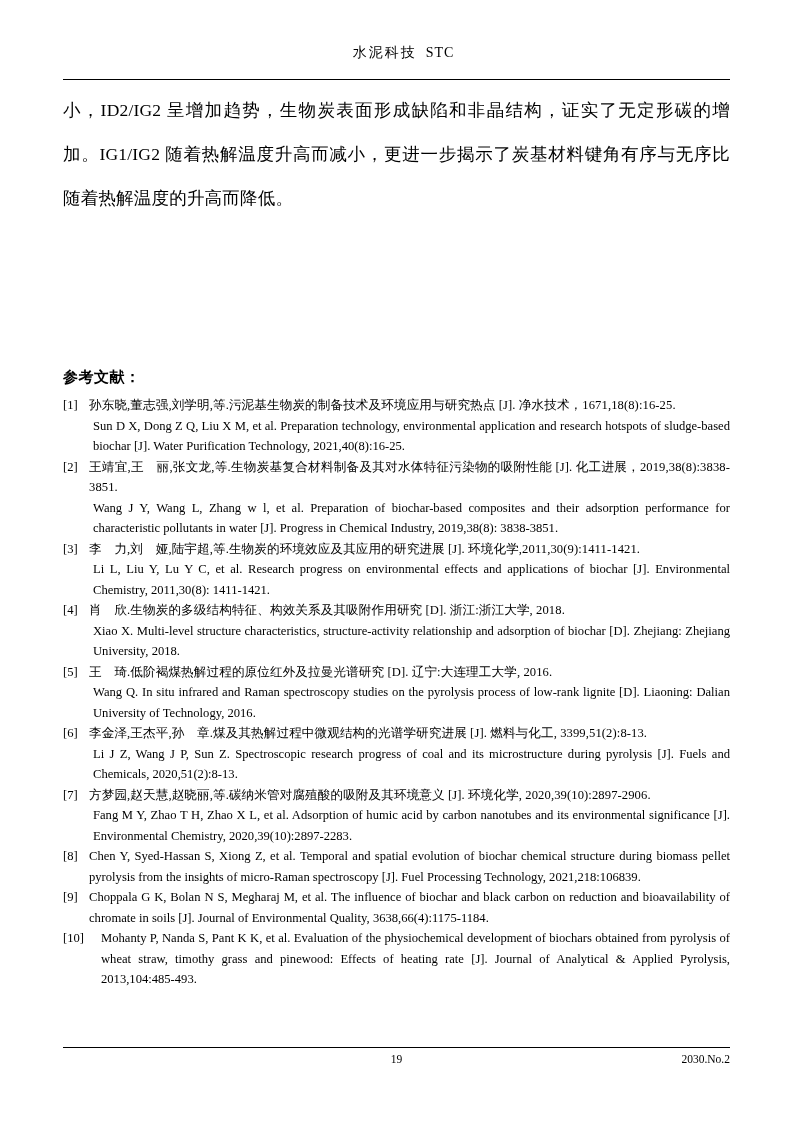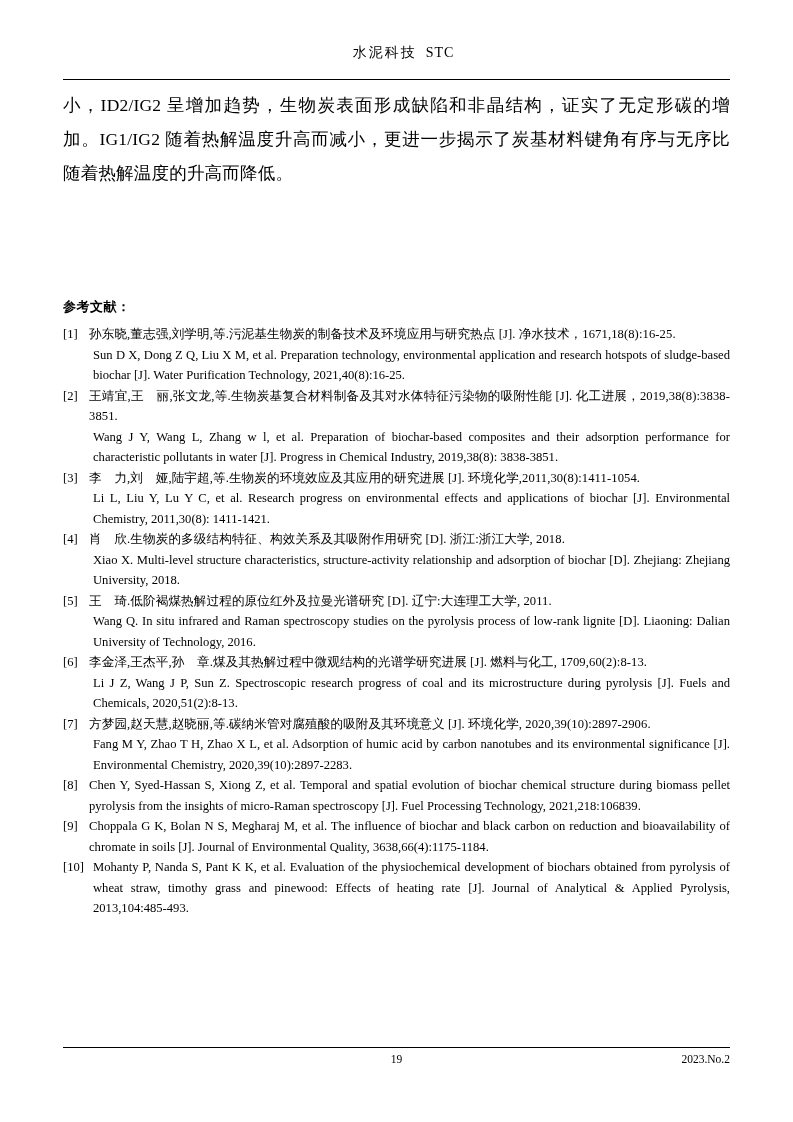--- a/index.html
+++ b/index.html
@@ -48,54 +48,55 @@
     border-top: 1.4px solid #000;
   }
   .body-wrap {
     position: absolute;
     top: 88px;
     left: 63px;
     width: 667px;
   }
   .para {
     font-size: 17.5px;
-    line-height: 34px;
+    line-height: 44px;
     text-align: justify;
     text-justify: inter-ideograph;
     letter-spacing: 0.2px;
   }
   .spacer {
     height: 108px;
   }
   .refs-heading {
-    font-size: 13px;
+    font-size: 15px;
     font-weight: bold;
     margin-bottom: 8px;
     letter-spacing: 0.5px;
+    margin-top: 40px;
   }
   .ref-list {
     font-size: 12.6px;
     line-height: 20.5px;
   }
   .ref-entry {
     margin-bottom: 0px;
   }
   .ref-line {
     display: flex;
     align-items: flex-start;
     text-align: justify;
   }
   .ref-num {
     flex: 0 0 auto;
     width: 26px;
     text-align: left;
     white-space: nowrap;
   }
   .ref-num.wide {
-    width: 30px;
+    width: 38px;
   }
   .ref-text {
     flex: 1 1 auto;
     text-align: justify;
     text-justify: inter-word;
     hyphens: none;
   }
   .ref-text.zh {
     letter-spacing: 0.1px;
   }
@@ -157,45 +158,45 @@
         <div class="ref-line">
           <span class="ref-num">[2]</span>
           <span class="ref-text zh">王靖宜,王　丽,张文龙,等.生物炭基复合材料制备及其对水体特征污染物的吸附性能  [J]. 化工进展，2019,38(8):3838-3851.</span>
         </div>
         <div class="ref-sub">Wang J Y, Wang L, Zhang w l, et al. Preparation of biochar-based composites and their adsorption performance for characteristic pollutants in water [J]. Progress in Chemical Industry, 2019,38(8): 3838-3851.</div>
       </div>
 
       <div class="ref-entry">
         <div class="ref-line">
           <span class="ref-num">[3]</span>
-          <span class="ref-text zh">李　力,刘　娅,陆宇超,等.生物炭的环境效应及其应用的研究进展  [J]. 环境化学,2011,30(8):1411-1054.</span>
+          <span class="ref-text zh">李　力,刘　娅,陆宇超,等.生物炭的环境效应及其应用的研究进展  [J]. 环境化学,2011,30(9):1411-1421.</span>
         </div>
         <div class="ref-sub">Li L, Liu Y, Lu Y C, et al. Research progress on environmental effects and applications of biochar [J]. Environmental Chemistry, 2011,30(8): 1411-1421.</div>
       </div>
 
       <div class="ref-entry">
         <div class="ref-line">
           <span class="ref-num">[4]</span>
           <span class="ref-text zh">肖　欣.生物炭的多级结构特征、构效关系及其吸附作用研究  [D]. 浙江:浙江大学, 2018.</span>
         </div>
         <div class="ref-sub">Xiao X. Multi-level structure characteristics, structure-activity relationship and adsorption of biochar [D]. Zhejiang: Zhejiang University, 2018.</div>
       </div>
 
       <div class="ref-entry">
         <div class="ref-line">
           <span class="ref-num">[5]</span>
-          <span class="ref-text zh">王　琦.低阶褐煤热解过程的原位红外及拉曼光谱研究  [D]. 辽宁:大连理工大学, 2011.</span>
+          <span class="ref-text zh">王　琦.低阶褐煤热解过程的原位红外及拉曼光谱研究  [D]. 辽宁:大连理工大学, 2016.</span>
         </div>
         <div class="ref-sub">Wang Q. In situ infrared and Raman spectroscopy studies on the pyrolysis process of low-rank lignite [D]. Liaoning: Dalian University of Technology, 2016.</div>
       </div>
 
       <div class="ref-entry">
         <div class="ref-line">
           <span class="ref-num">[6]</span>
-          <span class="ref-text zh">李金泽,王杰平,孙　章.煤及其热解过程中微观结构的光谱学研究进展  [J]. 燃料与化工, 1709,60(2):8-13.</span>
+          <span class="ref-text zh">李金泽,王杰平,孙　章.煤及其热解过程中微观结构的光谱学研究进展  [J]. 燃料与化工, 3399,51(2):8-13.</span>
         </div>
         <div class="ref-sub">Li J Z, Wang J P, Sun Z. Spectroscopic research progress of coal and its microstructure during pyrolysis [J]. Fuels and Chemicals, 2020,51(2):8-13.</div>
       </div>
 
       <div class="ref-entry">
         <div class="ref-line">
           <span class="ref-num">[7]</span>
           <span class="ref-text zh">方梦园,赵天慧,赵晓丽,等.碳纳米管对腐殖酸的吸附及其环境意义  [J]. 环境化学, 2020,39(10):2897-2906.</span>
         </div>
         <div class="ref-sub">Fang M Y, Zhao T H, Zhao X L, et al. Adsorption of humic acid by carbon nanotubes and its environmental significance [J]. Environmental Chemistry, 2020,39(10):2897-2283.</div>
@@ -221,16 +222,16 @@
           <span class="ref-text">Mohanty P, Nanda S, Pant K K, et al. Evaluation of the physiochemical development of biochars obtained from pyrolysis of wheat straw, timothy grass and pinewood: Effects of heating rate [J]. Journal of Analytical &amp; Applied Pyrolysis, 2013,104:485-493.</span>
         </div>
       </div>
 
     </div>
   </div>
 
   <div class="rule-bottom"></div>
   <div class="footer">
     <div class="footer-page">19</div>
-    <div class="footer-right">2023.No.2</div>
+    <div class="footer-right">2030.No.2</div>
   </div>
 
 </div>
 
 </body></html>

